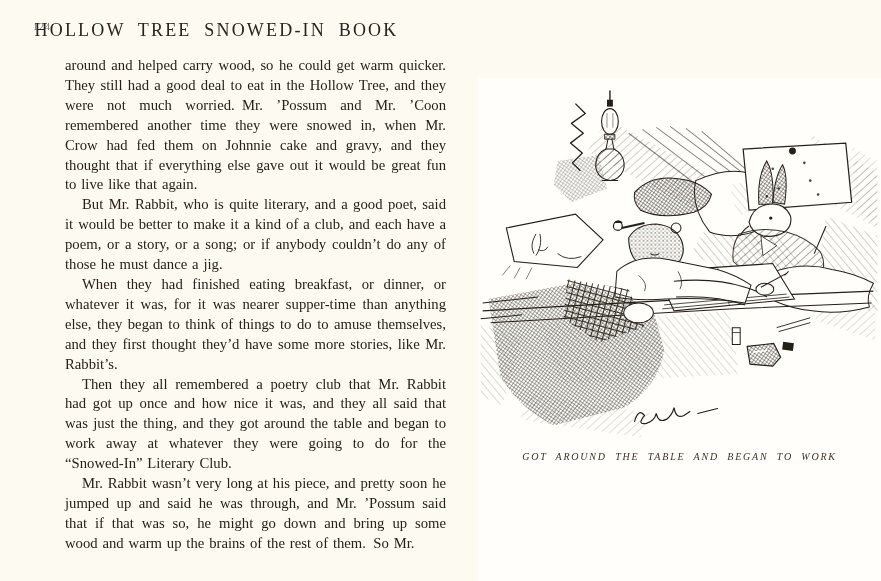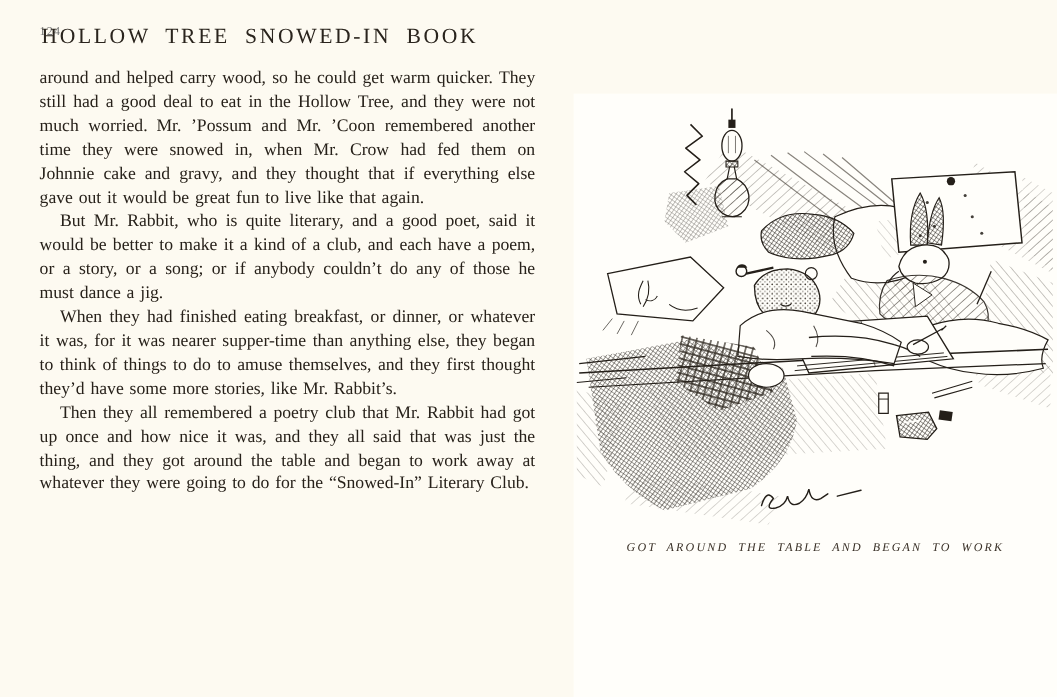--- a/index.html
+++ b/index.html
@@ -16,21 +16,21 @@
   .folio{
     position:absolute;left:0;top:1px;font-size:10px;letter-spacing:1px;color:#737373;
   }
   .running-title{
     position:absolute;left:0;right:46px;top:0;text-align:center;
     font-size:18px;letter-spacing:2.2px;word-spacing:6px;color:#2a241d;
   }
   .body-text{
     margin-top:19px;
     font-size:14.7px;line-height:19.9px;
-    text-align:justify;word-spacing:0.08em;
+    text-align:justify;word-spacing:0.08em;margin-left:32px;
   }
   .body-text p{margin:0;text-indent:17px;}
   .body-text p.p-first{text-indent:0;}
   .right-plate{
     position:absolute;left:478px;top:78px;width:403px;height:503px;
     background:#fffefa;
   }
   .plate-art{display:block;}
   .plate-caption{
     margin-top:3px;text-align:center;
@@ -46,20 +46,21 @@
 <div class="left-page">
   <div class="running-head">
     <span class="folio">124</span>
     <span class="running-title">HOLLOW TREE SNOWED-IN BOOK</span>
   </div>
   <div class="body-text">
     <p class="p-first">around and helped carry wood, so he could get warm quicker. They still had a good deal to eat in the Hollow Tree, and they were not much worried. Mr. ’Possum and Mr. ’Coon remembered another time they were snowed in, when Mr. Crow had fed them on Johnnie cake and gravy, and they thought that if everything else gave out it would be great fun to live like that again.</p>
     <p>But Mr. Rabbit, who is quite literary, and a good poet, said it would be better to make it a kind of a club, and each have a poem, or a story, or a song;  or if anybody couldn’t do any of those he must dance a jig.</p>
     <p>When they had finished eating breakfast, or dinner, or whatever it was, for it was nearer supper-time than anything else, they began to think of things to do to amuse themselves, and they first thought they’d have some more stories, like Mr. Rabbit’s.</p>
     <p>Then they all remembered a poetry club that Mr. Rabbit had got up once and how nice it was, and they all said that was just the thing, and they got around the table and began to work away at whatever they were going to do for the “Snowed-In” Literary Club.</p>
+    <p>Mr. Rabbit wasn’t very long at his piece, and pretty soon he jumped up and said he was through, and Mr. ’Possum said that if that was so, he might go down and bring up some wood and warm up the brains of the rest of them. So Mr.</p>
   </div>
 </div>
 
 <div class="right-plate">
   <svg class="plate-art" width="403" height="370" viewBox="0 0 403 375">
     <defs>
       <pattern id="hA" width="6" height="6" patternUnits="userSpaceOnUse" patternTransform="rotate(48)">
         <line x1="0" y1="0" x2="0" y2="6" stroke="#352e25" stroke-width="0.9"></line>
       </pattern>
       <pattern id="hB" width="6" height="6" patternUnits="userSpaceOnUse" patternTransform="rotate(-40)">

